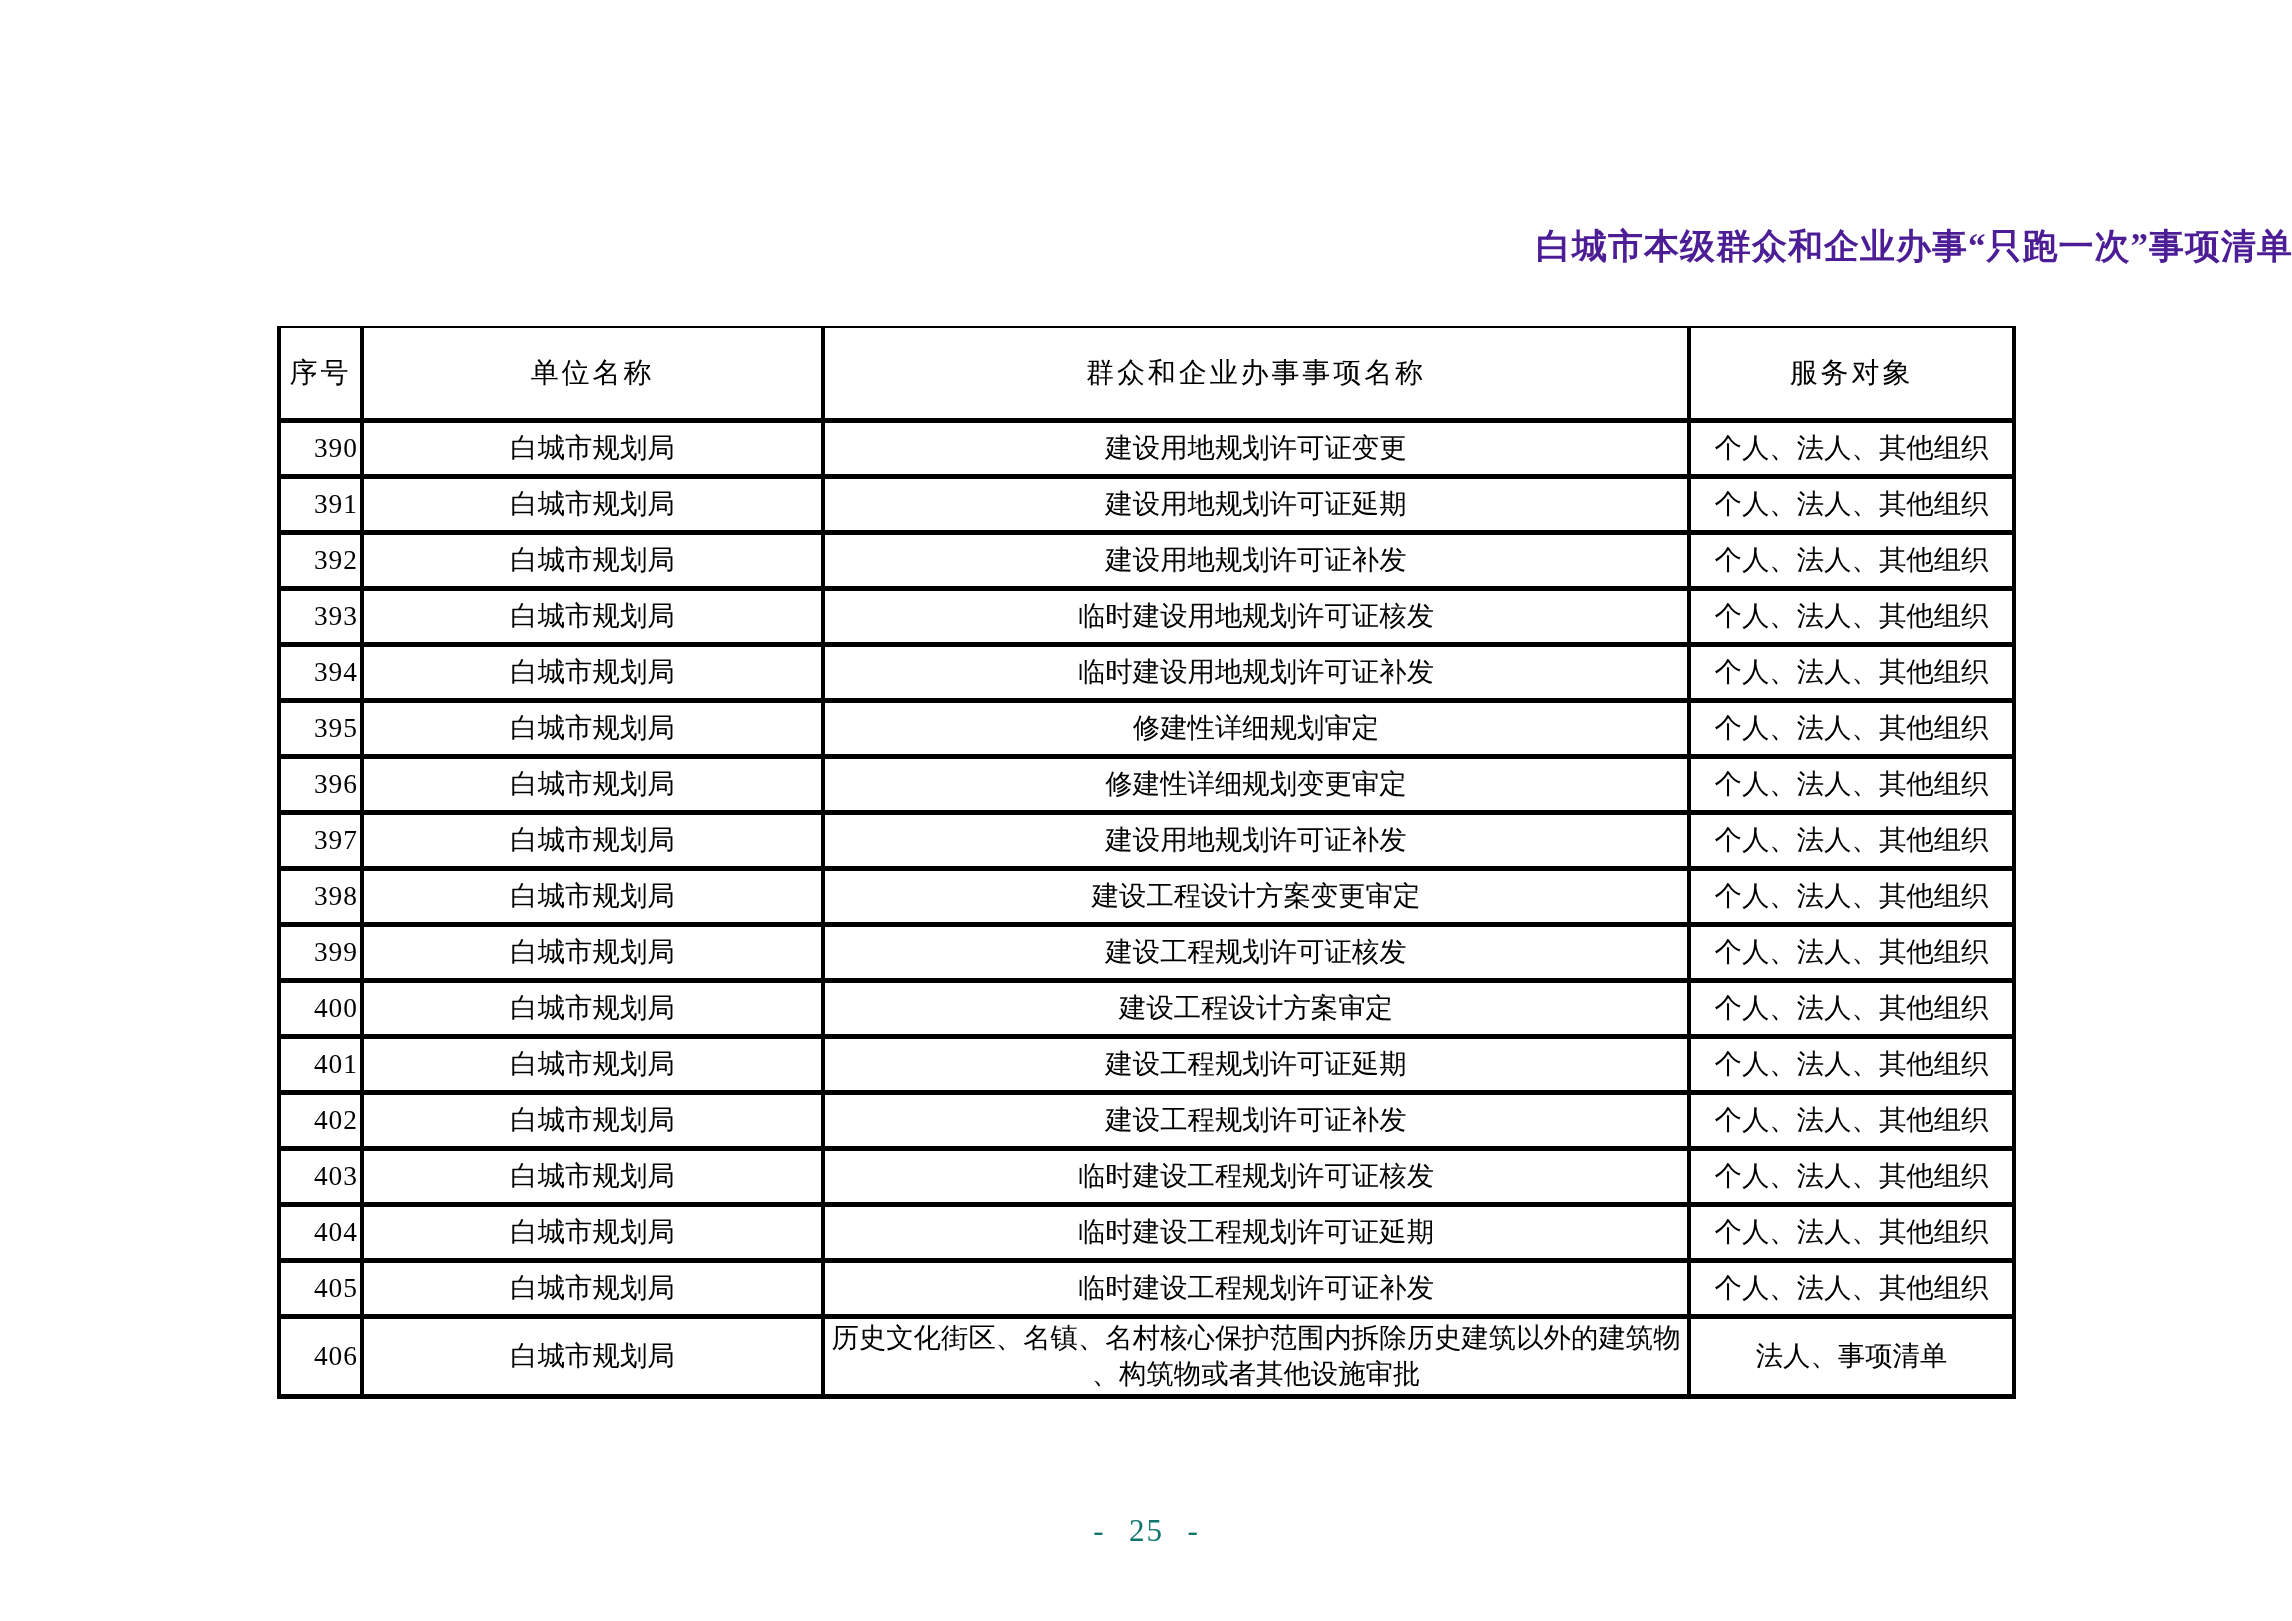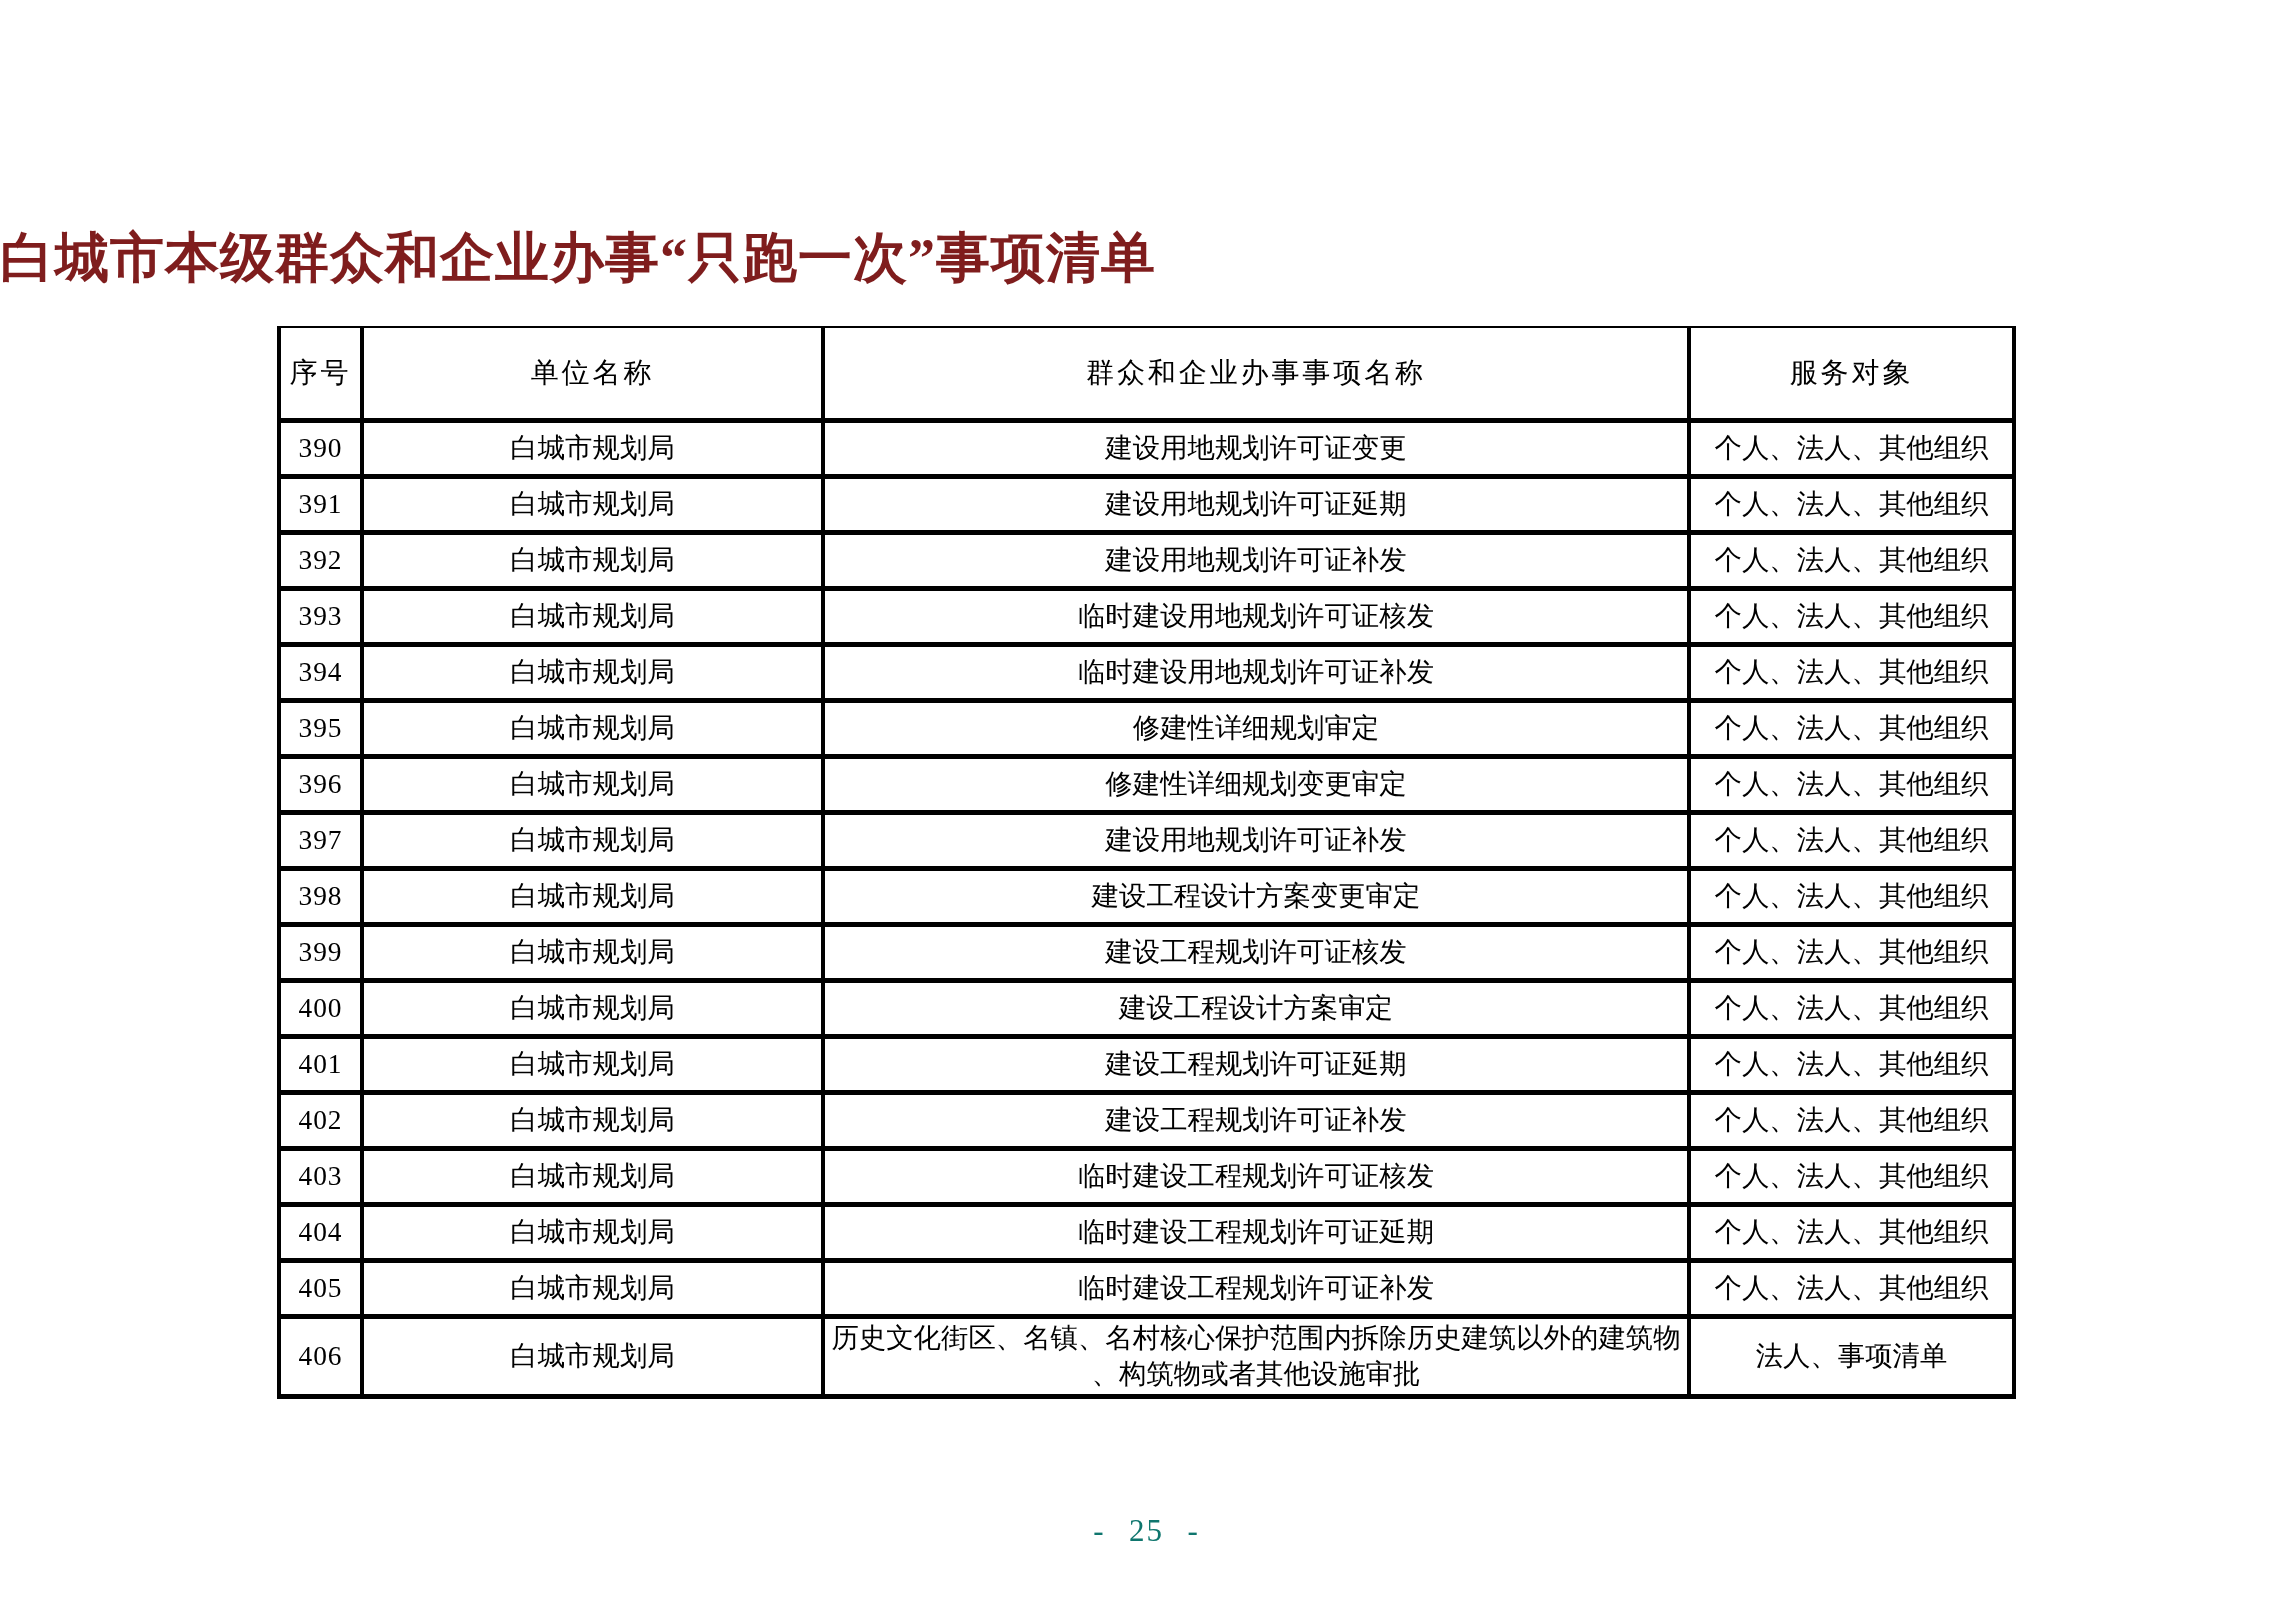--- a/index.html
+++ b/index.html
@@ -18,27 +18,27 @@
     position: absolute;
     inset: 0;
     background: #ffffff;
   }
   .doc-title {
     position: absolute;
     top: 226px;
     left: 0;
     width: 100%;
     margin: 0;
-    text-align: left;
-    font-size: 54px;
+    text-align: right;
+    font-size: 35px;
     line-height: 1.2;
     font-weight: bold;
     letter-spacing: 1px;
     font-family: "Liberation Serif", serif;
-    color: #7f1d1d;
+    color: #4c1d95;
   }
   table.list-table {
     position: absolute;
     left: 277px;
     top: 326px;
     width: 1736px;
     border-collapse: collapse;
     table-layout: fixed;
     background: #fff;
     padding-left: 44px;
@@ -64,20 +64,21 @@
     font-size: 27.4px;
     line-height: 1.3;
   }
   .list-table tbody tr {
     height: 56px;
   }
   td.cell-serial {
     font-size: 29px;
     font-family: "Liberation Serif", serif;
     letter-spacing: 1px;
+    text-align: right;
   }
   td.cell-item {
     white-space: pre-line;
   }
   .page-number {
     position: absolute;
     top: 1513px;
     left: 0;
     width: 100%;
     text-align: center;

